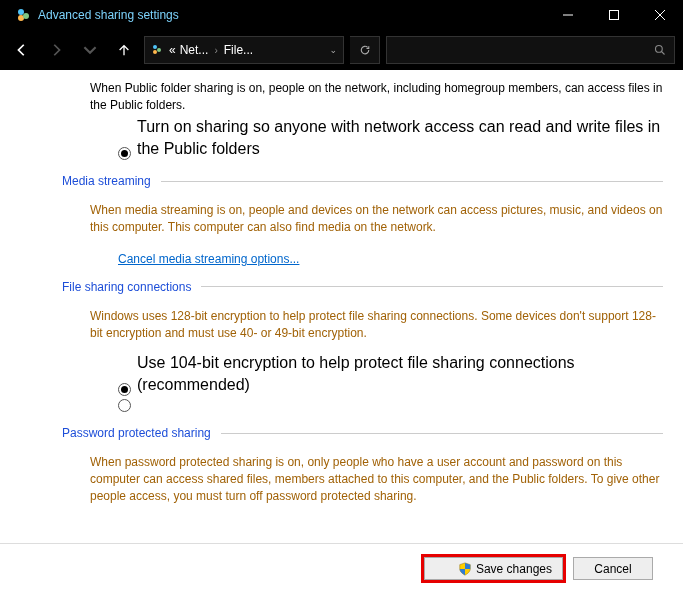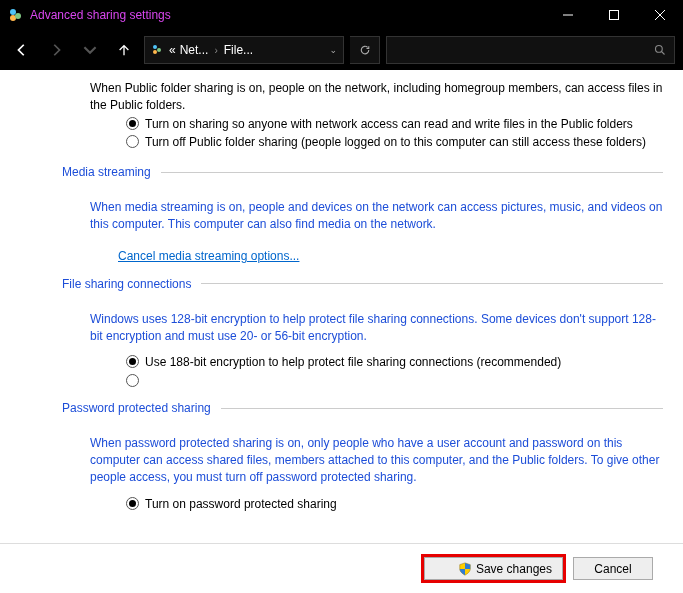--- a/index.html
+++ b/index.html
@@ -1,18 +1,18 @@
 <!DOCTYPE html>
 <html><head>
 <meta charset="utf-8">
 <style>
 * { margin: 0; padding: 0; box-sizing: border-box; font-family: "Segoe UI", Tahoma, sans-serif; }
 body { width: 683px; height: 593px; background: #fff; font-size: 12px; color: #000; overflow: hidden; }
 
-.titlebar { height: 30px; background: #000; display: flex; align-items: center; padding-left: 8px; color: #d946ef; }
+.titlebar { height: 30px; background: #000; display: flex; align-items: center; padding-left: 16px; color: #7dd3fc; }
 .titlebar-icon { width: 16px; height: 16px; margin-right: 6px; position: relative; }
 .titlebar-icon::before { content: ""; position:absolute; width:6px; height:6px; background:#4fc3f7; border-radius:50%; top:2px; left:2px; }
 .titlebar-icon::after { content: ""; position:absolute; width:6px; height:6px; background:#81c784; border-radius:50%; top:6px; left:7px; box-shadow: -5px 2px 0 0 #ffb74d; }
 .titlebar-title { font-size: 12px; flex: 1; }
 .winbtn { width: 46px; height: 30px; display:flex; align-items:center; justify-content:center; color:#fff; }
 .winbtn svg { width:10px; height:10px; }
 
 .navbar { height: 40px; background: #000; display:flex; align-items:center; padding: 0 8px; gap:6px; }
 .navbtn { width:28px; height:28px; display:flex; align-items:center; justify-content:center; color:#fff; }
 .navbtn.disabled { color:#555; }
@@ -24,25 +24,25 @@
 .addr-sep { color:#888; margin:0 2px; font-size:10px; }
 .addr-txt { font-size:12px; color:#fff; }
 .addr-spacer { flex:1; }
 .addr-drop { color:#aaa; font-size:9px; margin-left:4px; }
 .refresh-box { width:30px; height:28px; border:1px solid #333; border-left:none; background:#111; display:flex; align-items:center; justify-content:center; }
 .searchbox { flex:1; height:28px; border:1px solid #333; background:#111; display:flex; align-items:center; justify-content:flex-end; padding-right:8px; }
 .searchbox svg { width:12px;height:12px; color:#888; }
 
 .content { padding: 10px 20px 0 62px; height: 473px; overflow:hidden; }
 .desc { font-size: 12px; color:#000; line-height:1.4; margin-bottom: 0; }
-.desc2 { font-size:12px; color:#1d4ed8; line-height:1.4; margin: 20px 0 10px 28px; }
+.desc2 { font-size:12px; color:#a16207; line-height:1.4; margin: 14px 0 10px 28px; }
 .section-title { font-size:12px; color:#1d4ed8; margin: 14px 0 2px 0; display:flex; align-items:center; }
 .section-title .line { flex:1; height:1px; background:#ccc; margin-left:10px; }
 .radio-group { margin-left: 56px; margin-bottom: 6px; }
-.radio-row { display:flex; align-items:flex-start; gap:6px; font-size:12px; line-height:1.4; margin: 2px 8px; }
+.radio-row { display:flex; align-items:flex-end; gap:6px; font-size:16px; line-height:1.4; margin: 2px 0; }
 .radio { flex-shrink:0; width:13px; height:13px; border:1px solid #555; border-radius:50%; margin-top:1px; position:relative; cursor:pointer; }
 .radio.on::after { content:""; position:absolute; top:2px; left:2px; width:7px; height:7px; border-radius:50%; background:#000; }
 .link { color:#0066cc; text-decoration:underline; cursor:pointer; display:inline-block; margin-left:56px; margin-top:6px; font-size:12px; }
 
 .footer { height:50px; border-top:1px solid #ddd; display:flex; align-items:center; justify-content:flex-end; padding-right:30px; gap:10px; }
 .btn { height:23px; min-width:80px; padding:0 10px; border:1px solid #aaa; background:#eee; font-size:12px; display:flex; align-items:center; justify-content:center; gap:4px; cursor:pointer; }
 .btn-highlighted { outline:3px solid #e60000; outline-offset:0px;padding-left:33px; }
 .shield { width:14px; height:14px; }
 
 .indent-block { margin-left: 28px; }
@@ -116,59 +116,51 @@
 
 <div class="content">
 
   <div class="indent-block">
     <div class="desc">When Public folder sharing is on, people on the network, including homegroup members, can access files in the Public folders.</div>
     <div class="radio-group" style="margin-left:28px;">
       <div class="radio-row">
           <div class="radio on"></div>
           <span>Turn on sharing so anyone with network access can read and write files in the Public folders</span>
         </div>
-      <div class="radio-row">
-          <div class="radio"></div>
-          <span>Turn off Public folder sharing (people logged on to this computer can still access these folders)</span>
-        </div>
     </div>
   </div>
 
   <div class="section-title">
       <span>Media streaming</span>
       <div class="line"></div>
     </div>
   <div class="desc2">When media streaming is on, people and devices on the network can access pictures, music, and videos on this computer. This computer can also find media on the network.</div>
   <span class="link">Cancel media streaming options...</span>
 
   <div class="section-title">
       <span>File sharing connections</span>
       <div class="line"></div>
     </div>
-  <div class="desc2">Windows uses 128-bit encryption to help protect file sharing connections. Some devices don't support 128-bit encryption and must use 20- or 56-bit encryption.</div>
+  <div class="desc2">Windows uses 128-bit encryption to help protect file sharing connections. Some devices don't support 128-bit encryption and must use 40- or 49-bit encryption.</div>
   <div class="radio-group">
     <div class="radio-row">
         <div class="radio on"></div>
-        <span>Use 188-bit encryption to help protect file sharing connections (recommended)</span>
+        <span>Use 104-bit encryption to help protect file sharing connections (recommended)</span>
       </div>
     <div class="radio-row">
         <div class="radio"></div>
       </div>
   </div>
 
   <div class="section-title">
       <span>Password protected sharing</span>
       <div class="line"></div>
     </div>
   <div class="desc2">When password protected sharing is on, only people who have a user account and password on this computer can access shared files, members attached to this computer, and the Public folders. To give other people access, you must turn off password protected sharing.</div>
   <div class="radio-group">
-    <div class="radio-row">
-        <div class="radio on"></div>
-        <span>Turn on password protected sharing</span>
-      </div>
   </div>
 
 </div>
 
 <div class="footer">
   <div class="btn btn-highlighted">
     <svg class="shield" viewBox="0 0 16 16">
       <path d="M8 1 L14 3 V8 C14 12 8 15 8 15 C8 15 2 12 2 8 V3 Z" fill="#ffce00" stroke="#806000" stroke-width="0.5"></path>
       <path d="M8 1 L14 3 V8 L8 8 Z" fill="#2e7cd6"></path>
       <path d="M2 8 L8 8 L8 15 C8 15 2 12 2 8 Z" fill="#2e7cd6"></path>

